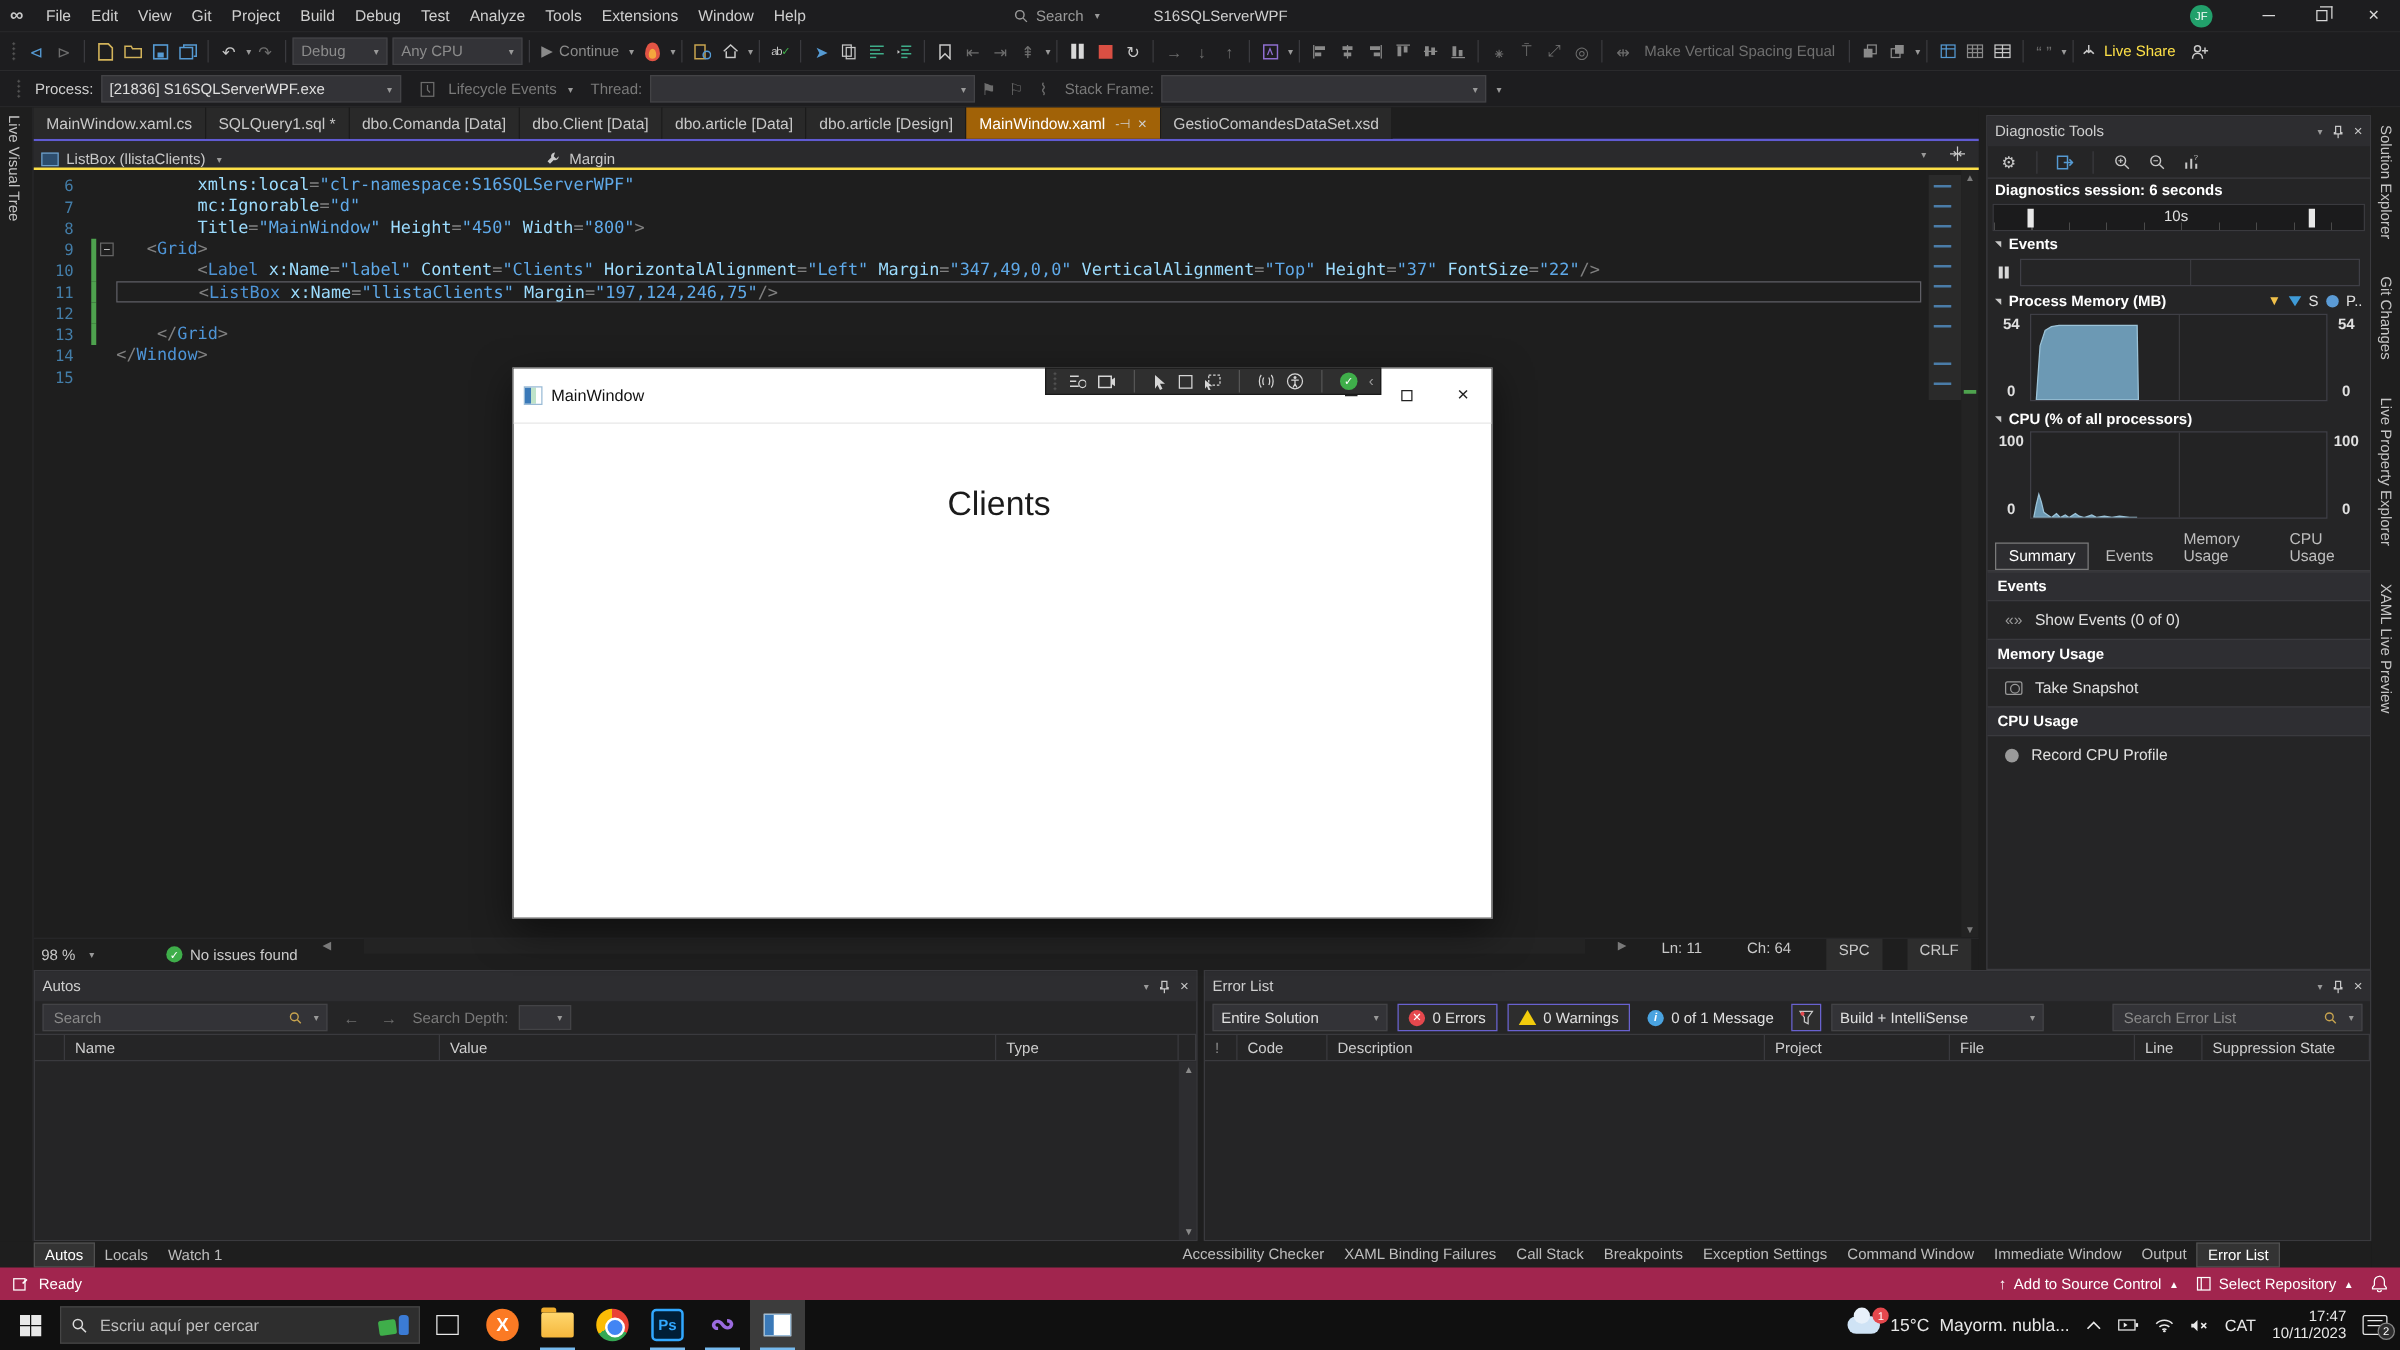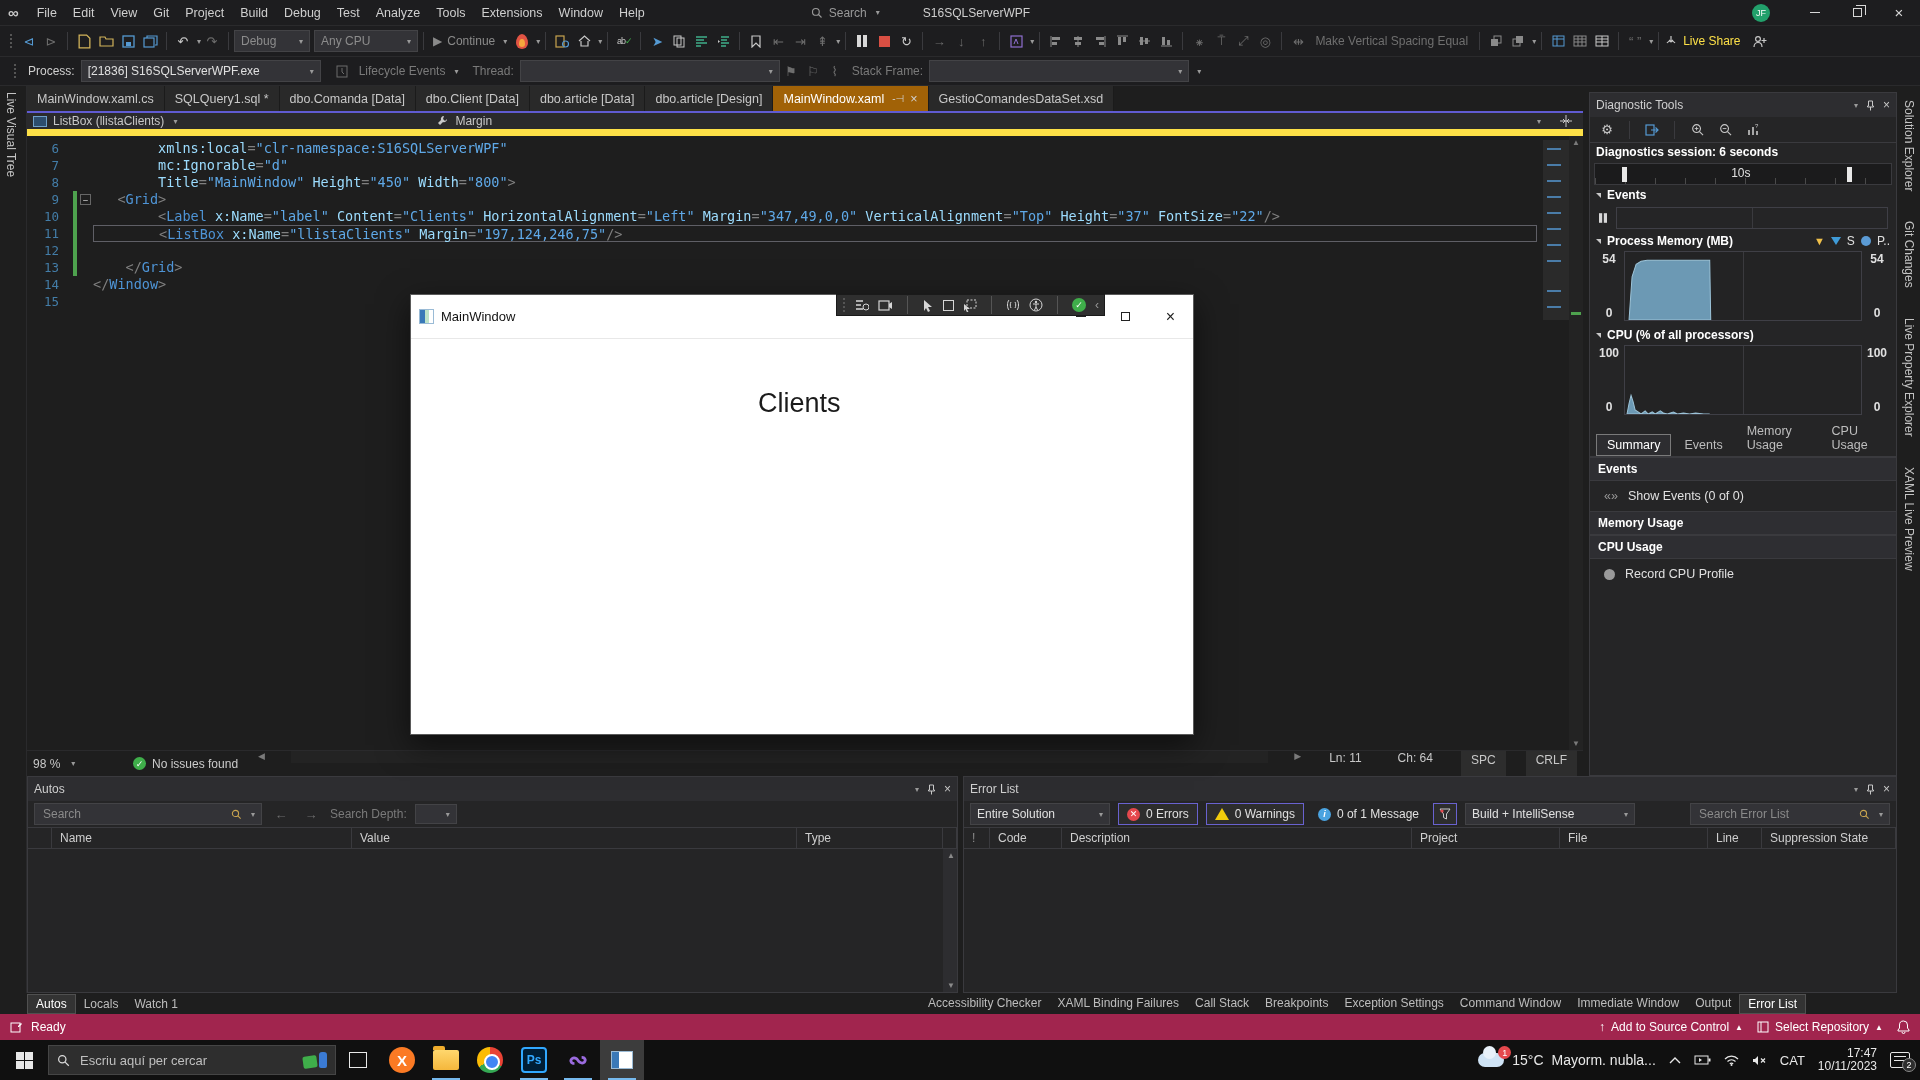--- a/index.html
+++ b/index.html
@@ -47,21 +47,21 @@
   #left-strip{position:absolute;left:0;top:0;width:27px;height:100%;background:#1e1e1e;border-right:1px solid #2a2a2c}
   .vtab{writing-mode:vertical-rl;color:#c4c4c4;font-size:12px;padding:6px 4px;white-space:nowrap}
   #right-strip{position:absolute;left:1897px;top:0;width:23px;height:100%;background:#1e1e1e;display:flex;flex-direction:column;gap:18px;padding-top:8px;align-items:center}
   
   #editor-col{position:absolute;left:27px;top:0;width:1556px;height:690px;display:flex;flex-direction:column}
   #tabwell{height:27px;display:flex;align-items:flex-end;border-bottom:2px solid #605bd2;background:#1e1e1e}
   .dtab{height:25px;display:flex;align-items:center;padding:0 10px;color:#c8c8c8;background:#292929;border-right:1px solid #1b1b1b;font-size:12.5px;white-space:nowrap}
   .dtab.active{background:#a16207;color:#fff}
   .dtab .tab-actions{display:none;margin-left:8px;gap:6px;align-items:center;color:#d0d0d0}
   .dtab.active .tab-actions{display:flex}
-  #breadcrumb{height:23px;display:flex;align-items:center;background:#2a2a2c;border-bottom:7px solid #fde047;padding:0 6px;color:#c8c8c8}
+  #breadcrumb{height:23px;display:flex;align-items:flex-end;background:#2a2a2c;border-bottom:2px solid #fde047;padding:0 6px;color:#c8c8c8}
   #breadcrumb .half{display:flex;align-items:center;gap:6px}
   #breadcrumb .half.second{margin-left:260px}
   .crumb-ico{width:14px;height:11px;border:1px solid #6f9fc8;background:#2d4d6d;flex:none}
   
   #code-area{flex:1;position:relative;background:#1e1e1e;padding-top:4px;overflow:hidden}
   .cl{display:flex;height:17px;line-height:17px;font-family:"DejaVu Sans Mono",monospace;font-size:13.5px;white-space:pre}
   .lnum{width:46px;text-align:right;padding-right:14px;color:#437da8;flex:none;font-size:12.5px}
   .chg{width:4px;flex:none}.chg.on{background:#4ea24e}
   .fold{width:16px;flex:none;color:#c8c8c8;font-size:9px;line-height:10px;text-align:center}
   .fold.box{border:1px solid #666;width:11px;height:11px;margin:3px 2px 0 3px}
@@ -147,21 +147,21 @@
   .pscroll{position:absolute;right:0;top:0;width:14px;bottom:0;background:#2d2d30;color:#8a8a8a;font-size:8px;text-align:center}
   .tog{height:22px;border:1px solid #6962cf;background:#2d2d2d;display:flex;align-items:center;gap:6px;padding:0 8px;color:#e0e0e0;flex:none}
   .plainbtn{display:flex;align-items:center;gap:6px;color:#e0e0e0;padding:0 6px;flex:none}
   .errico{width:13px;height:13px;border-radius:50%;background:#e5484d;color:#fff;font-size:9px;display:flex;align-items:center;justify-content:center}
   .warnico{width:0;height:0;border-left:7px solid transparent;border-right:7px solid transparent;border-bottom:12px solid #f2cc0c;position:relative}
   .infoico{width:13px;height:13px;border-radius:50%;background:#4aa3e0;color:#fff;font-size:9px;display:flex;align-items:center;justify-content:center;font-style:italic;font-weight:bold}
   
   #btabs{position:absolute;left:0;top:907px;width:1897px;height:21px;display:flex;align-items:center;background:#1e1e1e;padding:0 27px;color:#bdbdbd}
   .btab{padding:2px 8px;white-space:nowrap;font-size:12px}
   .btab.active{background:#333;border:1px solid #505050;color:#fff}
-  #btabs .rgt{margin-left:auto;display:flex;margin-right:64px}
+  #btabs .rgt{margin-left:auto;display:flex;margin-right:46px}
   
   #statusbar{position:absolute;left:0;top:1014px;width:1920px;height:26px;background:#a1254e;display:flex;align-items:center;color:#fff;padding:0 10px;gap:8px}
   #statusbar .rgt{margin-left:auto;display:flex;align-items:center;gap:14px}
   .upcaret{font-size:8px}
   
   #taskbar{position:absolute;left:0;top:1040px;width:1920px;height:40px;background:#101010;display:flex;align-items:center;z-index:80}
   #startbtn{width:48px;height:40px;display:flex;align-items:center;justify-content:center}
   .winlogo{display:grid;grid-template-columns:8px 8px;grid-template-rows:8px 8px;gap:1px}
   .winlogo i{background:#e8e8e8}
   #tb-searchbox{width:288px;height:30px;background:#2e2e2e;border:1px solid #454545;display:flex;align-items:center;padding:0 8px;gap:8px}
@@ -718,20 +718,24 @@
 
     <div class="ic-events">
         <div class="sumhead">Events</div>
         <div class="sumitem">
           <span class="sumicon"></span>
           <span>Show Events (0 of 0)</span>
         </div>
       </div>
         <div class="ic-camera">
         <div class="sumhead">Memory Usage</div>
+        <div class="sumitem">
+          <span class="sumicon"></span>
+          <span>Take Snapshot</span>
+        </div>
       </div>
         <div class="ic-record">
         <div class="sumhead">CPU Usage</div>
         <div class="sumitem">
           <span class="sumicon"></span>
           <span>Record CPU Profile</span>
         </div>
       </div>
       </div>
   </aside>

